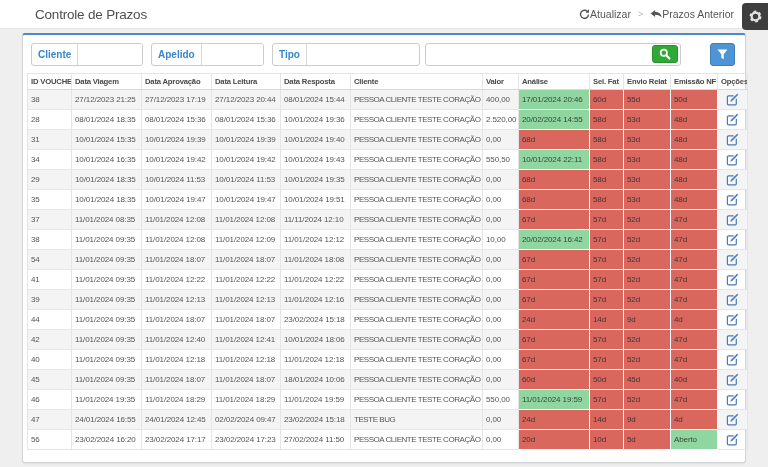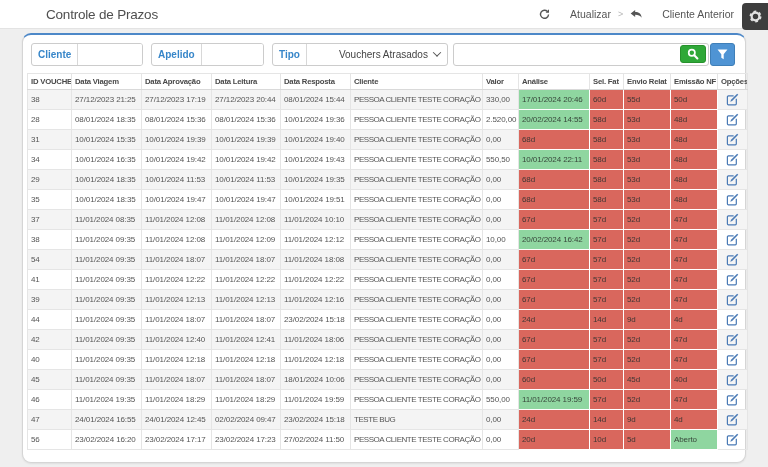--- a/index.html
+++ b/index.html
@@ -10,47 +10,47 @@
     position:relative;
     overflow:hidden;
     color:#555;
   }
   
   .topbar {
     background:#fff;
     height:29px;
     display:flex;
     align-items:center;
-    padding-left:46px;
+    padding-left:35px;
     border-bottom:1px solid #e3e3e3;
     position:relative;
   }
   .page-title { font-size:13.5px; font-weight:400; color:#4f4f4f; letter-spacing:-0.2px; }
   .breadcrumb {
     margin-left:auto; margin-right:34px;
     display:flex; align-items:center; gap:7px;
     font-size:10.5px; color:#555;
   }
-  .crumb-link { display:flex; align-items:center; gap:20px; cursor:pointer; color:#555; text-decoration:none; }
+  .crumb-link { display:flex; align-items:center; gap:0; cursor:pointer; color:#555; text-decoration:none; }
   .crumb-sep { color:#b5b5b5; font-size:9px; }
   .gear-btn {
     position:absolute; right:0; top:3px;
     width:26px; height:27px;
     background:#3e3e3e; border:none;
     border-radius:4px 0 0 4px;
     display:flex; align-items:center; justify-content:center;
     cursor:pointer;
   }
   
   .panel {
     position:absolute; left:22px; right:22px; top:33px;
     background:#fff;
     border:1px solid #d5d5d5;
     border-top:2px solid var(--panel-top-blue);
-    border-radius:9px;
+    border-radius:3px;
     box-shadow:0 1px 2px rgba(0,0,0,.07);
     padding:7px 4px 12px;
   }
   
   .filters { display:flex; align-items:center; height:24px; margin:0 4px 7px; }
   .igroup {
     display:flex; align-items:stretch;
     border:1px solid #ccc; border-radius:3px;
     height:23px; background:#fff; overflow:hidden;
   }
@@ -58,21 +58,21 @@
     color:var(--accent-blue); font-size:10px; font-weight:700;
     display:flex; align-items:center; padding:0 6px;
     border-right:1px solid #d8d8d8; white-space:nowrap;
   }
   .igroup input {
     border:none; outline:none; font-size:10px; padding:0 4px;
     font-family:"Liberation Sans", sans-serif;
   }
   .g-cliente { width:112px; } .g-cliente input { width:100%; }
   .g-apelido { width:113px; margin-left:8px; } .g-apelido input { width:100%; }
-  .g-tipo { width:176px; margin-left:8px;gap:24px; }
+  .g-tipo { width:148px; margin-left:8px; }
   .select-box {
     flex:1; display:flex; align-items:center; justify-content:space-between;
     padding:0 7px 0 8px; font-size:10px; color:#444; cursor:pointer;
     white-space:nowrap;
   }
   .chev {
     width:6px; height:6px;
     border-right:1.5px solid #555; border-bottom:1.5px solid #555;
     transform:rotate(45deg) translate(-1px,-1px);
     flex:none; margin-left:6px;
@@ -142,21 +142,21 @@
       </span>
       <span>Atualizar</span>
     </a>
     <span class="crumb-sep">&gt;</span>
     <a class="crumb-link">
       <span style="display:inline-flex">
         <svg width="12" height="11" viewBox="0 0 13 12">
           <path d="M5.6 1 L5.6 3.4 C9.6 3.4 12.1 5.2 12.7 9.6 C11 7 9 6.2 5.6 6.2 L5.6 8.6 L0.7 4.8 Z" fill="#555"></path>
         </svg>
       </span>
-      <span>Cliente Anterior</span>
+      <span>Prazos Anterior</span>
     </a>
   </div>
   <button class="gear-btn">
     <span style="display:inline-flex">
       <svg width="15" height="15" viewBox="0 0 16 16">
         <circle cx="8" cy="8" r="5.1" fill="none" stroke="#e2e2e2" stroke-width="2.6" stroke-dasharray="2.65 2.72"></circle>
         <circle cx="8" cy="8" r="4.1" fill="none" stroke="#e2e2e2" stroke-width="2.4"></circle>
       </svg>
     </span>
   </button>
@@ -168,24 +168,20 @@
     <div class="igroup g-cliente">
       <span class="glabel">Cliente</span>
       <input value="" style="">
     </div>
     <div class="igroup g-apelido">
       <span class="glabel">Apelido</span>
       <input value="" style="">
     </div>
     <div class="igroup g-tipo">
       <span class="glabel">Tipo</span>
-      <div class="select-box">
-        <span>Vouchers Atrasados</span>
-        <span class="chev"></span>
-      </div>
     </div>
     <div class="searchbox">
       <button class="btn-search">
         <span style="display:inline-flex">
           <svg width="12" height="12" viewBox="0 0 12 12">
             <circle cx="4.8" cy="4.8" r="3.1" fill="none" stroke="#fff" stroke-width="1.7"></circle>
             <line x1="7.3" y1="7.3" x2="10.4" y2="10.4" stroke="#fff" stroke-width="2.1" stroke-linecap="round"></line>
           </svg>
         </span>
       </button>
@@ -231,21 +227,21 @@
         </tr>
     </thead>
     <tbody id="table-body">
         <tr>
           <td class="col-id">38</td>
           <td class="col-data-viagem">27/12/2023 21:25</td>
           <td class="col-data-aprovacao">27/12/2023 17:19</td>
           <td class="col-data-leitura">27/12/2023 20:44</td>
           <td class="col-data-resposta">08/01/2024 15:44</td>
           <td class="col-cliente">PESSOA CLIENTE TESTE CORAÇÃO</td>
-          <td class="col-valor">330,00</td>
+          <td class="col-valor">400,00</td>
           <td class="cell-green">17/01/2024 20:46</td>
           <td class="cell-red">60d</td>
           <td class="cell-red">55d</td>
           <td class="cell-red">50d</td>
           <td class="col-opcoes"><button class="edit-btn">
               <span style="display:inline-flex">
                 <svg width="13" height="13" viewBox="0 0 14 14">
                   <path d="M11.1 6.3 V11.6 a1.1 1.1 0 0 1 -1.1 1.1 H2.6 a1.1 1.1 0 0 1 -1.1 -1.1 V4.2 a1.1 1.1 0 0 1 1.1 -1.1 H8.2" fill="none" stroke="#4a7ab5" stroke-width="1.3"></path>
                   <path d="M12 0.8 L13.2 2 L6.6 8.6 L4.6 9.4 L5.4 7.4 Z" fill="#4a7ab5"></path>
                 </svg>
@@ -355,21 +351,21 @@
                   <path d="M12 0.8 L13.2 2 L6.6 8.6 L4.6 9.4 L5.4 7.4 Z" fill="#4a7ab5"></path>
                 </svg>
               </span>
             </button></td>
         </tr>
         <tr>
           <td class="col-id">37</td>
           <td class="col-data-viagem">11/01/2024 08:35</td>
           <td class="col-data-aprovacao">11/01/2024 12:08</td>
           <td class="col-data-leitura">11/01/2024 12:08</td>
-          <td class="col-data-resposta">11/01/2024 10:10</td>
+          <td class="col-data-resposta">11/11/2024 12:10</td>
           <td class="col-cliente">PESSOA CLIENTE TESTE CORAÇÃO</td>
           <td class="col-valor">0,00</td>
           <td class="cell-red">67d</td>
           <td class="cell-red">57d</td>
           <td class="cell-red">52d</td>
           <td class="cell-red">47d</td>
           <td class="col-opcoes"><button class="edit-btn">
               <span style="display:inline-flex">
                 <svg width="13" height="13" viewBox="0 0 14 14">
                   <path d="M11.1 6.3 V11.6 a1.1 1.1 0 0 1 -1.1 1.1 H2.6 a1.1 1.1 0 0 1 -1.1 -1.1 V4.2 a1.1 1.1 0 0 1 1.1 -1.1 H8.2" fill="none" stroke="#4a7ab5" stroke-width="1.3"></path>
@@ -481,21 +477,21 @@
                   <path d="M12 0.8 L13.2 2 L6.6 8.6 L4.6 9.4 L5.4 7.4 Z" fill="#4a7ab5"></path>
                 </svg>
               </span>
             </button></td>
         </tr>
         <tr>
           <td class="col-id">42</td>
           <td class="col-data-viagem">11/01/2024 09:35</td>
           <td class="col-data-aprovacao">11/01/2024 12:40</td>
           <td class="col-data-leitura">11/01/2024 12:41</td>
-          <td class="col-data-resposta">11/01/2024 18:06</td>
+          <td class="col-data-resposta">10/01/2024 18:06</td>
           <td class="col-cliente">PESSOA CLIENTE TESTE CORAÇÃO</td>
           <td class="col-valor">0,00</td>
           <td class="cell-red">67d</td>
           <td class="cell-red">57d</td>
           <td class="cell-red">52d</td>
           <td class="cell-red">47d</td>
           <td class="col-opcoes"><button class="edit-btn">
               <span style="display:inline-flex">
                 <svg width="13" height="13" viewBox="0 0 14 14">
                   <path d="M11.1 6.3 V11.6 a1.1 1.1 0 0 1 -1.1 1.1 H2.6 a1.1 1.1 0 0 1 -1.1 -1.1 V4.2 a1.1 1.1 0 0 1 1.1 -1.1 H8.2" fill="none" stroke="#4a7ab5" stroke-width="1.3"></path>

